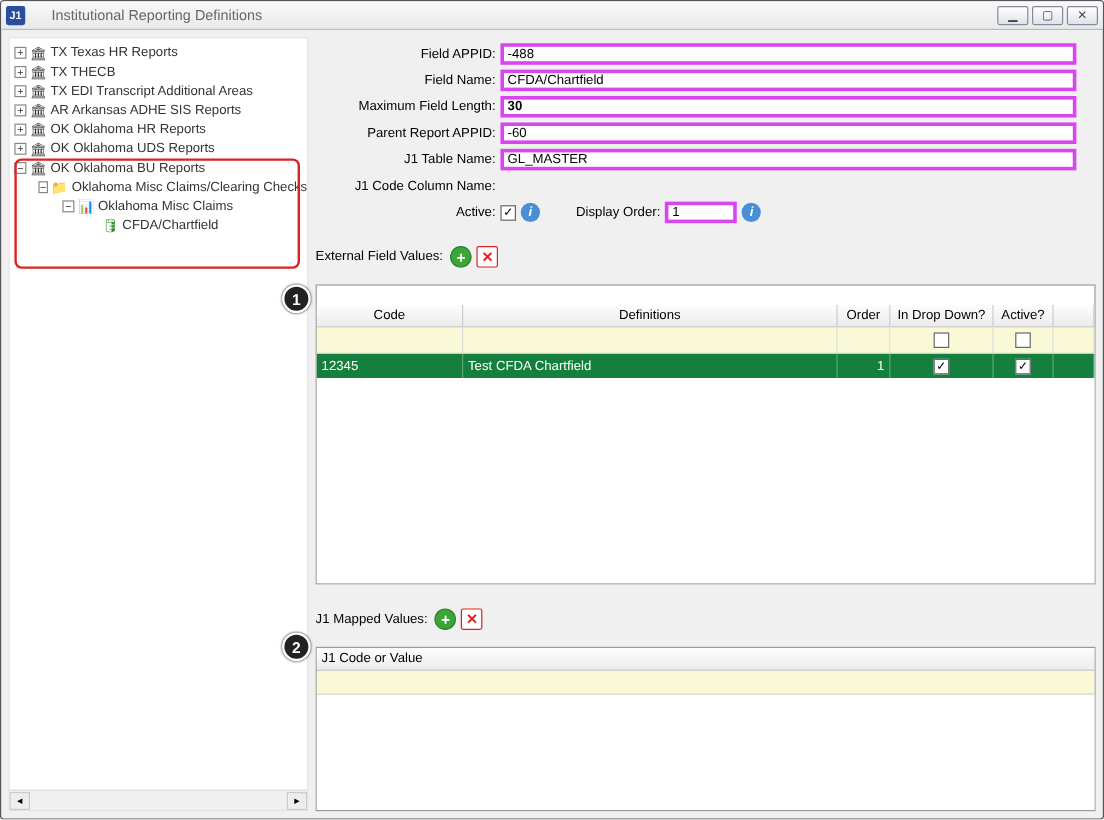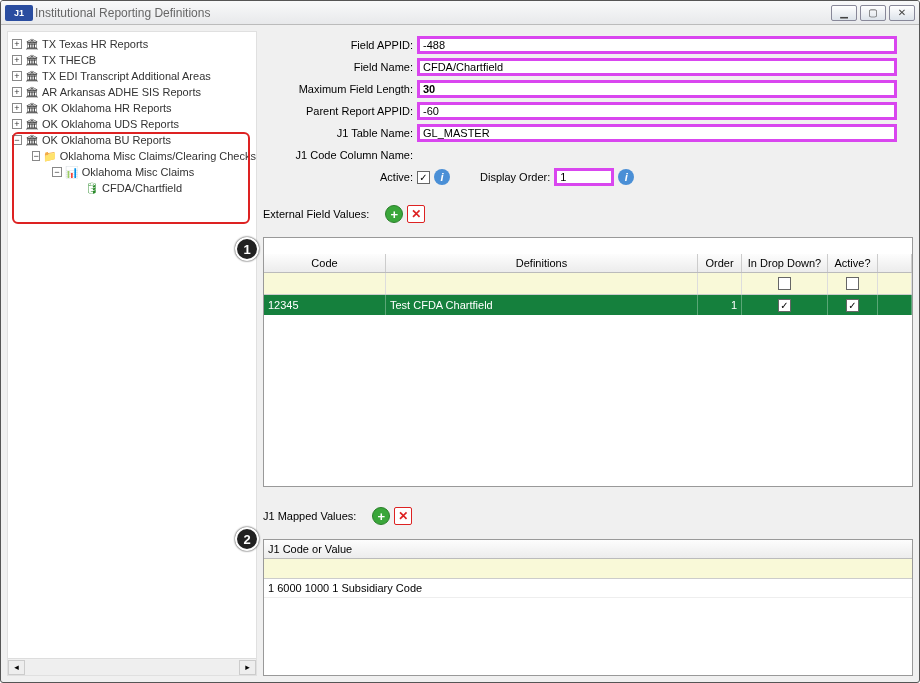--- a/index.html
+++ b/index.html
@@ -6,22 +6,22 @@
 body { font-family: "Segoe UI", Tahoma, sans-serif; font-size: 11px; background: #fff; }
 .window {
   width: 920px; height: 683px; border: 1px solid #555; background: #f0f0f0; position: relative;
   border-radius: 3px; overflow: hidden;
 }
 .titlebar {
   height: 24px; background: linear-gradient(#f8f9fa, #e8e9eb);
   display: flex; align-items: center; padding: 0 4px; border-bottom: 1px solid #bbb;
 }
 .titlebar .logo {
-  width: 28px; height: 16px; background: #2a4da0; color: #fff; font-size: 9px; font-weight: bold;
-  display: flex; align-items: center; justify-content: center; margin-right: 2px; border-radius: 2px;
+  width: 16px; height: 16px; background: #2a4da0; color: #fff; font-size: 9px; font-weight: bold;
+  display: flex; align-items: center; justify-content: center; margin-right: 22px; border-radius: 2px;
 }
 .titlebar .title { color: #666; font-size: 12px; }
 .titlebar .win-buttons { margin-left: auto; display: flex; gap: 3px; }
 .win-btn {
   width: 26px; height: 16px; border: 1px solid #889; border-radius: 2px;
   background: linear-gradient(#fff,#dde3ea); display: flex; align-items: center; justify-content: center;
   font-size: 10px; color: #444; cursor: pointer;
 }
 .body { display: flex; height: calc(100% - 24px); padding: 6px; gap: 6px; }
 .left-pane {
@@ -43,21 +43,21 @@
 .hs-track { flex: 1; height: 15px; background: #efefef; }
 .right-pane { flex: 1; display: flex; flex-direction: column; gap: 12px; }
 .form { padding: 4px 0 2px 0; }
 .form-row { display: flex; align-items: center; height: 20px; margin-bottom: 2px; }
 .form-label { width: 154px; text-align: right; padding-right: 4px; color: #000; font-size: 11px; }
 .form-input { background: #fff; border: 3px solid #d946ef; height: 18px; padding: 1px 3px; font-size: 11px; color: #000; }
 .info-icon {
   width: 16px; height: 16px; border-radius: 8px; background: #4a8fd6; color: #fff; font-weight: bold;
   font-style: italic; display:flex; align-items:center; justify-content:center; font-size: 11px; margin-left: 4px;
 }
-.section-label { font-size: 11px; color: #000; margin-right: 16px; }
+.section-label { font-size: 11px; color: #000; margin-right: 6px; }
 .section-header { display: flex; align-items: center; padding: 2px 0; }
 .round-btn {
   width: 18px; height: 18px; border-radius: 9px; display:flex; align-items:center; justify-content:center;
   font-size: 13px; font-weight: bold; cursor: pointer; margin-right: 4px;
 }
 .add-btn { background: #3aa63a; color: #fff; border: 1px solid #2b7f2b; }
 .del-btn { background: #fff; color: #d22; border: 1px solid #d22; border-radius: 2px; width: 18px; height: 18px; font-size: 12px; }
 .grid { border: 1px solid #999; background: #fff; }
 .grid-header { display: flex; background: linear-gradient(#fdfdfd,#ececec); border-bottom: 1px solid #bbb; margin-top: 16px; }
 .gh-cell { border-right: 1px solid #ccc; padding: 3px 4px; font-size: 11px; text-align: center; color: #000; }
@@ -240,18 +240,17 @@
         <span class="section-label">J1 Mapped Values:</span>
         <span class="round-btn add-btn">+</span>
         <span class="round-btn del-btn">✕</span>
       </div>
 
       <div class="callout" style="left:-28px; top:496px">2</div>
 
       <div class="mapped-grid" style="flex:1; display:flex; flex-direction:column">
         <div class="mg-header">J1  Code or Value</div>
         <div class="mg-filter"></div>
-        <div class="mg-row">1    6000 1000 1   Subsidiary Code</div>
         <div style="flex:1; background:#fff"></div>
       </div>
     </div>
   </div>
 </div>
 
 </body></html>

